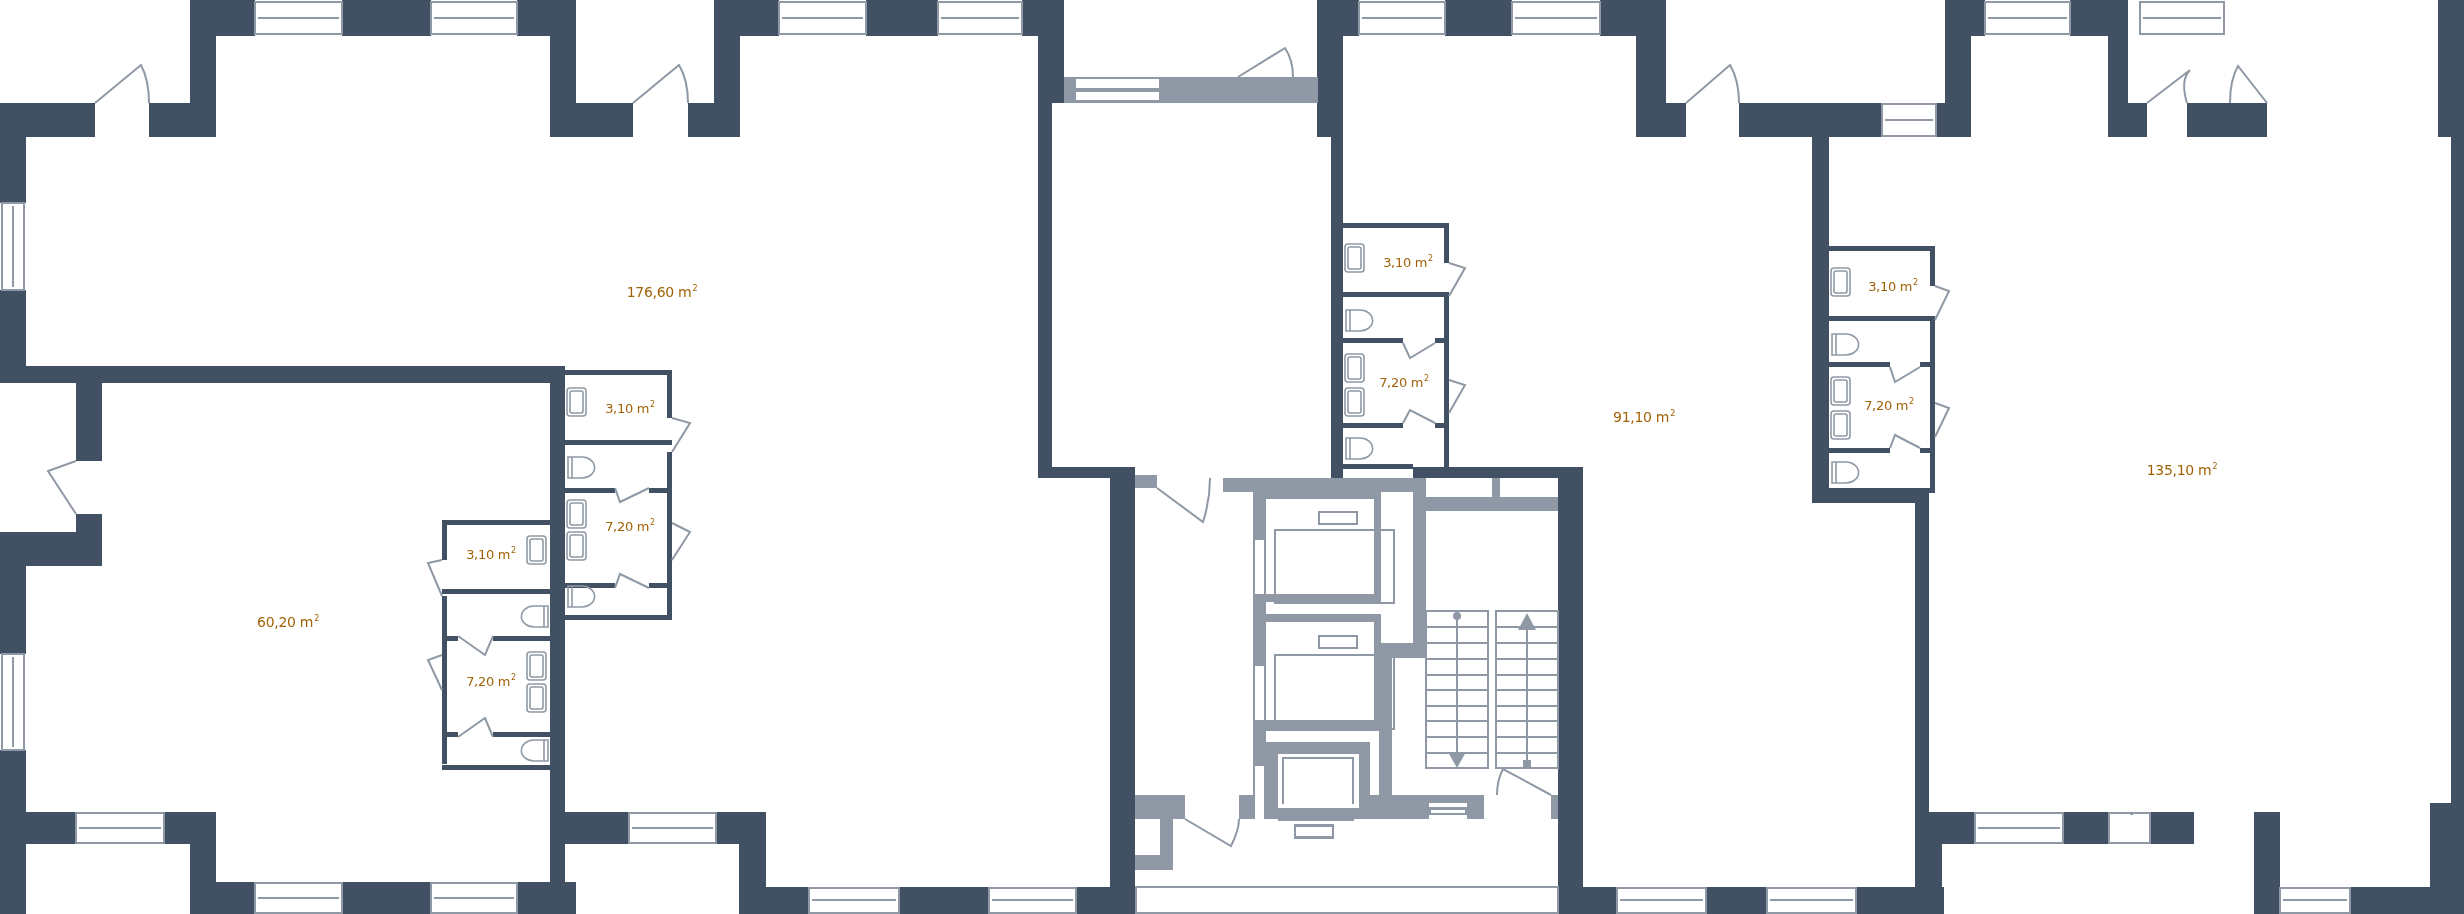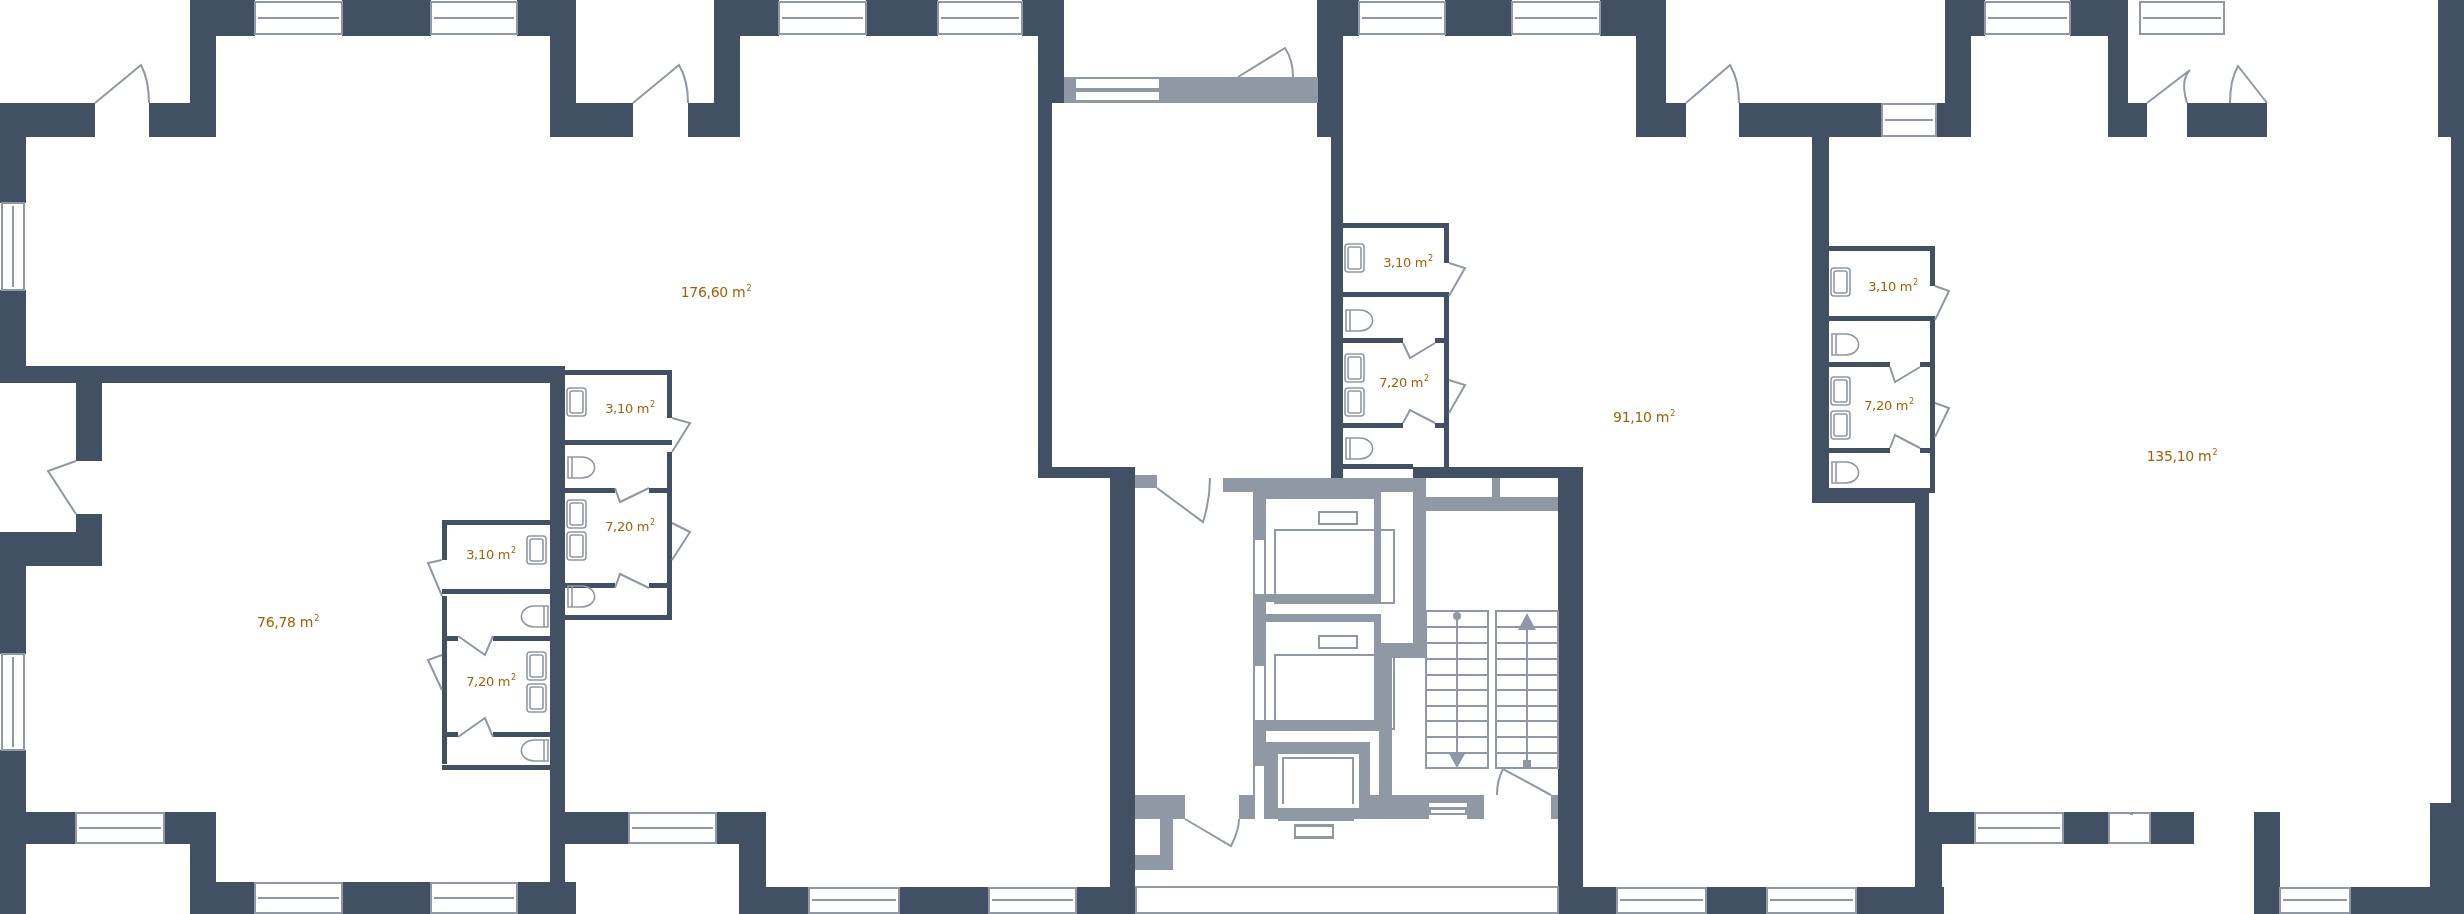--- a/index.html
+++ b/index.html
@@ -361,24 +361,24 @@
     <path d="M1449 380 L1465 385 L1449 413"></path>
     <path d="M1403 343 L1410 358 L1435 343"></path>
     <path d="M1403 423 L1410 410 L1435 423"></path>
     <path d="M1935 286 L1949 291 L1935 320"></path>
     <path d="M1935 403 L1949 408 L1935 437"></path>
     <path d="M1890 367 L1895 382 L1920 367"></path>
     <path d="M1890 448 L1895 435 L1920 448"></path>
   </g>
 </svg>
 
-<div class="room-label" style="left:716px;top:292px;"><span>176,60</span><span> m</span><sup>2</sup></div>
-<div class="room-label" style="left:288px;top:622px;"><span>76,78</span><span> m</span><sup>2</sup></div>
+<div class="room-label" style="left:662px;top:292px;"><span>176,60</span><span> m</span><sup>2</sup></div>
+<div class="room-label" style="left:288px;top:622px;"><span>60,20</span><span> m</span><sup>2</sup></div>
 <div class="room-label" style="left:1644px;top:417px;"><span>91,10</span><span> m</span><sup>2</sup></div>
-<div class="room-label" style="left:2182px;top:456px;"><span>135,10</span><span> m</span><sup>2</sup></div>
+<div class="room-label" style="left:2182px;top:470px;"><span>135,10</span><span> m</span><sup>2</sup></div>
 <div class="room-label small" style="left:630px;top:408px;"><span>3,10</span><span> m</span><sup>2</sup></div>
 <div class="room-label small" style="left:630px;top:526px;"><span>7,20</span><span> m</span><sup>2</sup></div>
 <div class="room-label small" style="left:491px;top:554px;"><span>3,10</span><span> m</span><sup>2</sup></div>
 <div class="room-label small" style="left:491px;top:681px;"><span>7,20</span><span> m</span><sup>2</sup></div>
 <div class="room-label small" style="left:1408px;top:262px;"><span>3,10</span><span> m</span><sup>2</sup></div>
 <div class="room-label small" style="left:1404px;top:382px;"><span>7,20</span><span> m</span><sup>2</sup></div>
 <div class="room-label small" style="left:1893px;top:286px;"><span>3,10</span><span> m</span><sup>2</sup></div>
 <div class="room-label small" style="left:1889px;top:405px;"><span>7,20</span><span> m</span><sup>2</sup></div>
 
 </body></html>

